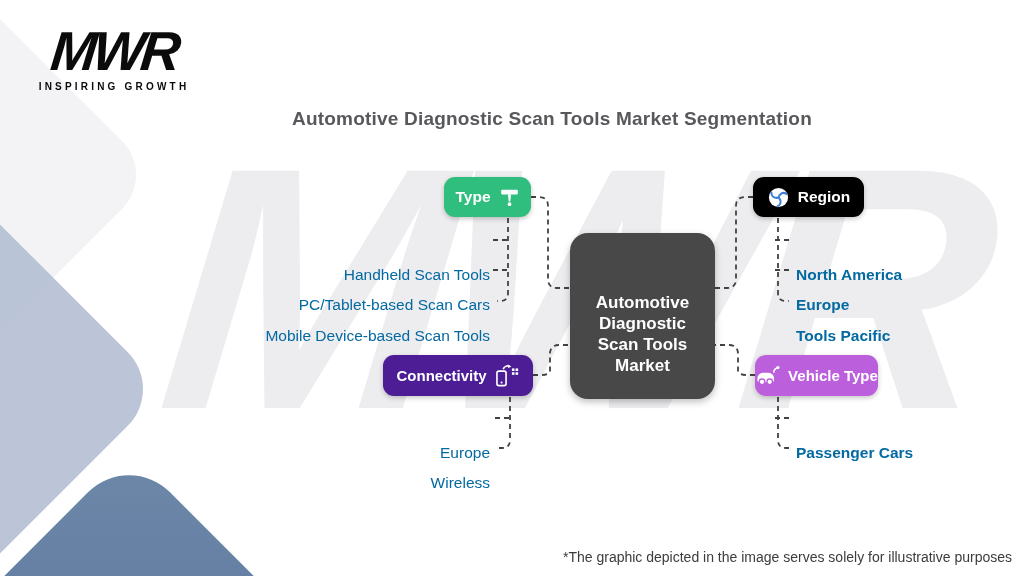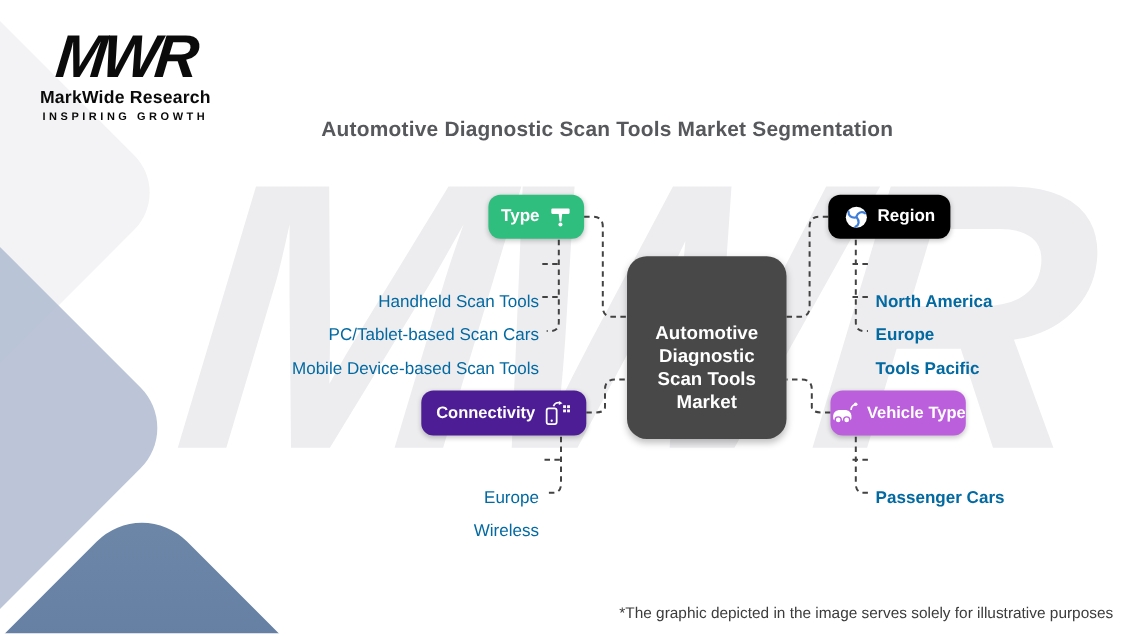--- a/index.html
+++ b/index.html
@@ -59,21 +59,20 @@
 
 <div id="canvas">
 
   <div class="diamond faint"></div>
   <div class="watermark">MWR</div>
   <div class="diamond light"></div>
   <div class="diamond dark"></div>
 
   <div class="logo">
     <div class="logo-mark">MWR</div>
-    <div class="logo-name">MarkWide Research</div>
     <div class="logo-tagline">INSPIRING GROWTH</div>
   </div>
 
   <div class="title">Automotive Diagnostic Scan Tools Market Segmentation</div>
 
   <svg class="connectors" width="1024" height="576">
 
     <path class="dash" d="M531,197 h8 q9,0 9,9 v73 q0,9 9,9 h13"></path>
     <path class="dash" d="M753,197 h-8 q-9,0 -9,9 v73 q0,9 -9,9 h-12"></path>
     <path class="dash" d="M533,375 h8 q9,0 9,-5 v-16 q0,-9 9,-9 h11"></path>

